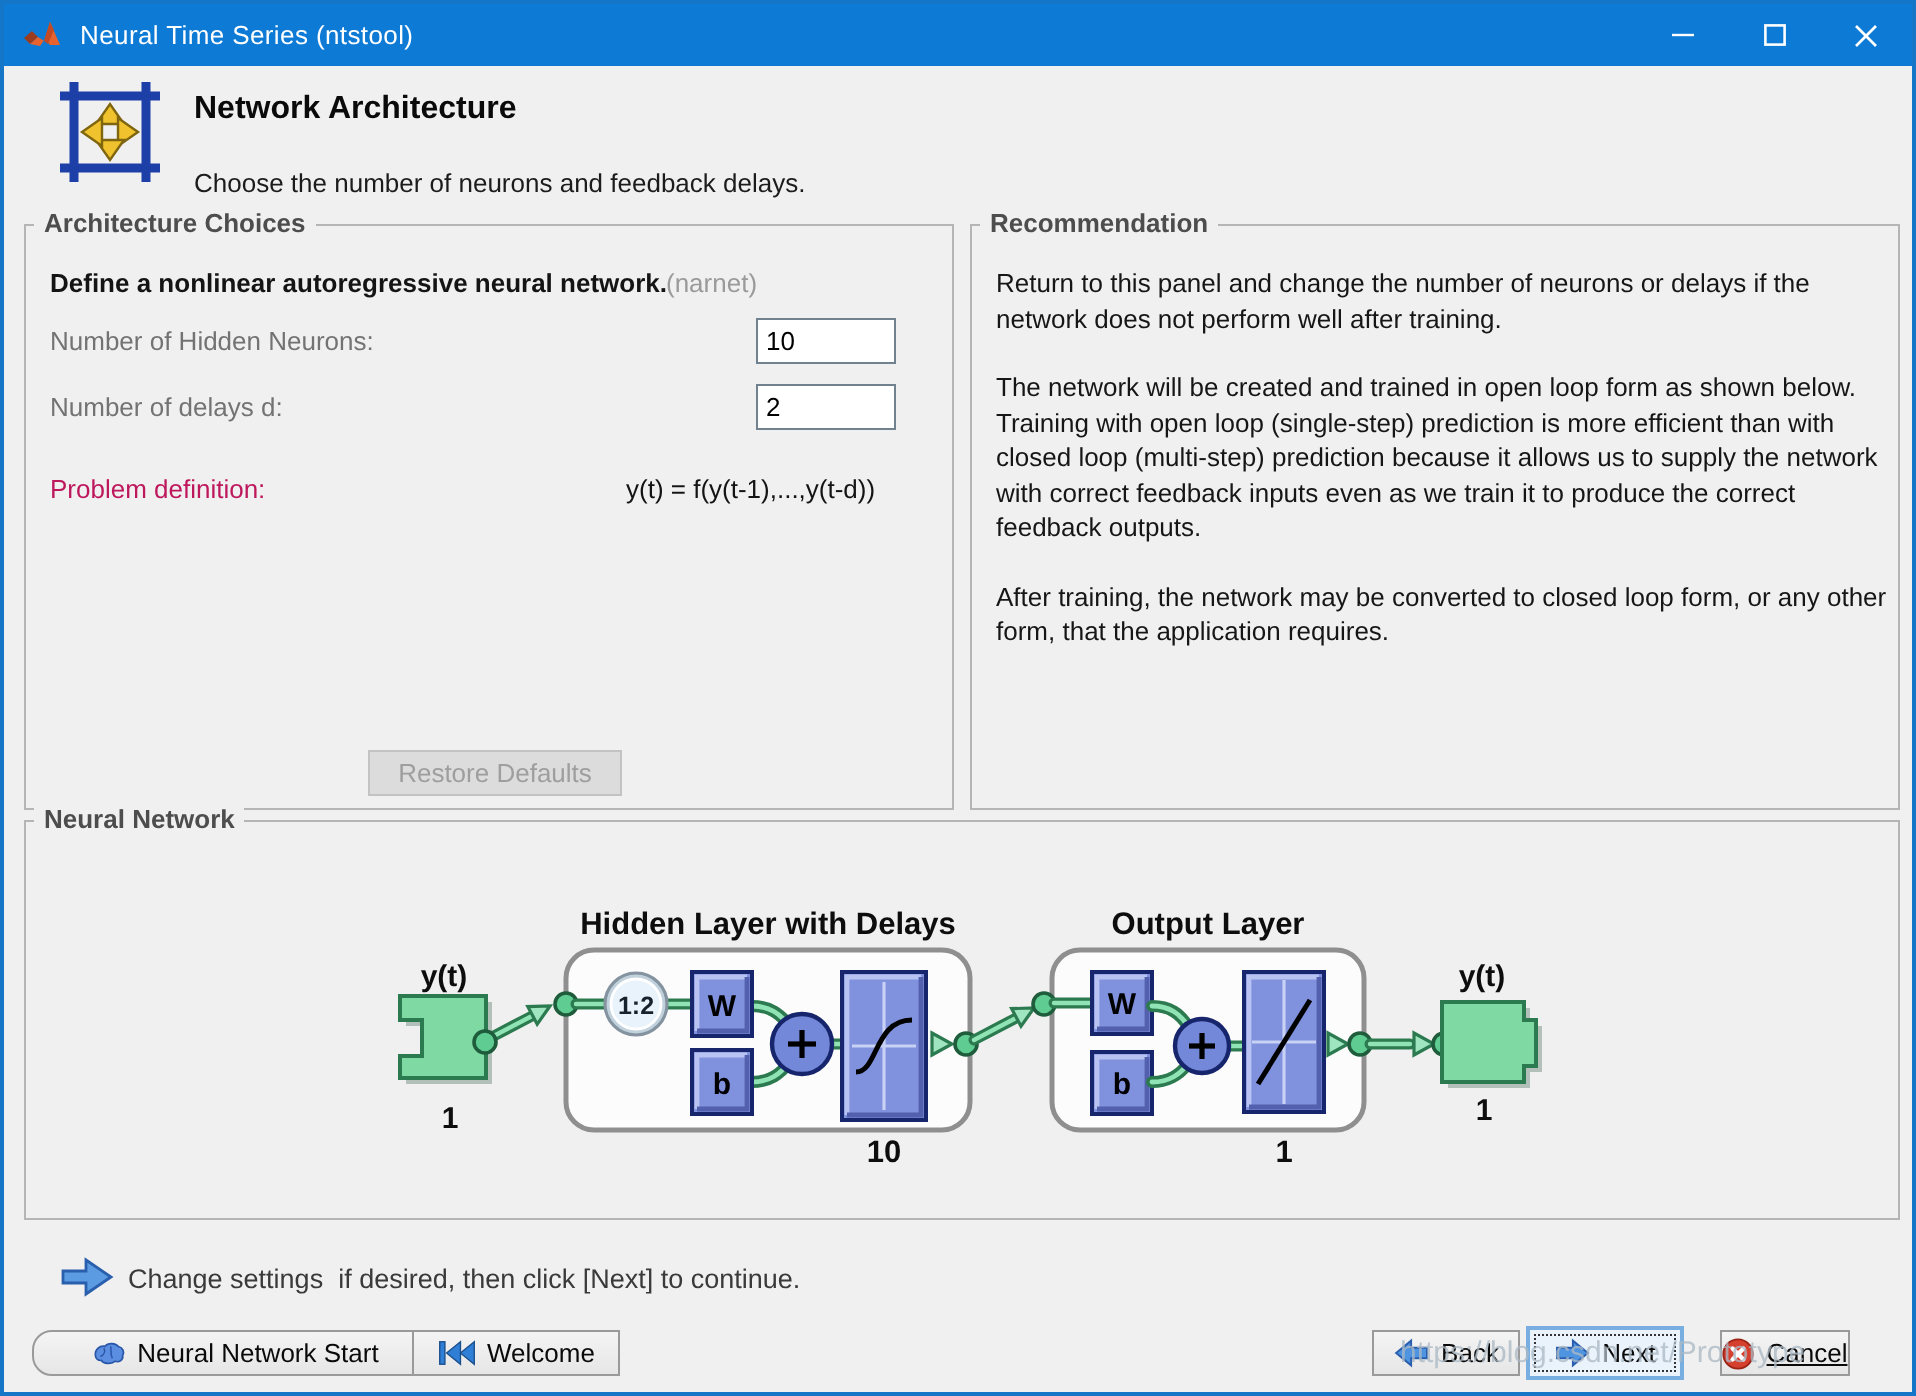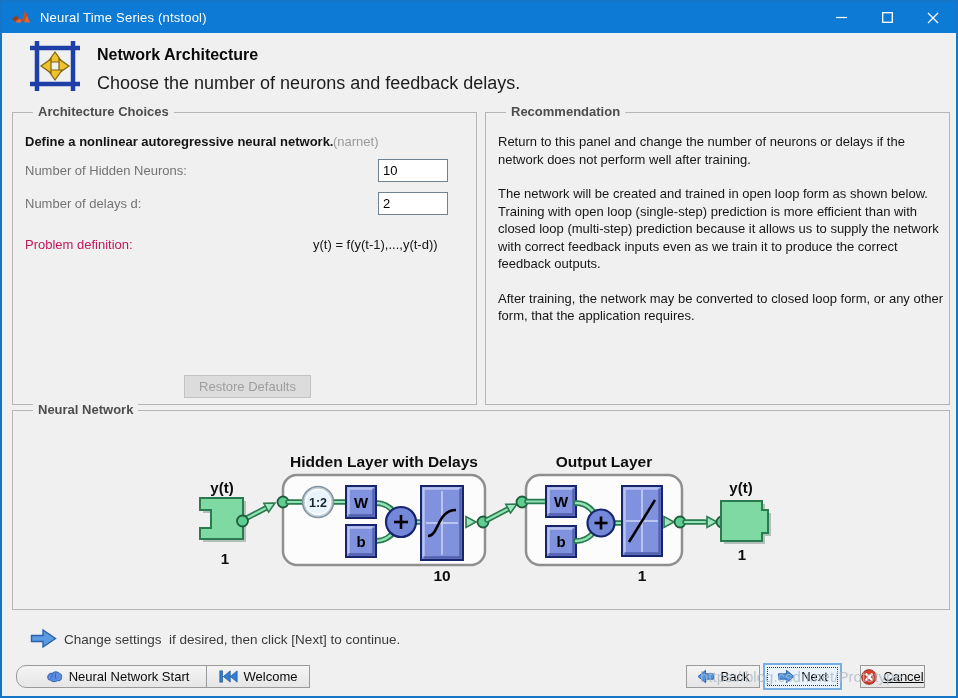--- a/index.html
+++ b/index.html
@@ -14,25 +14,25 @@
     position:absolute; left:0; top:0; width:100%; height:31px;
     background:#0d7ad5; display:flex; align-items:center; color:#fff;text-align:right;
   }
   .titlebar .mlogo { margin-left:9px; }
   .titlebar .wtitle { margin-left:9px; font-size:13px; letter-spacing:.2px; }
   .wcontrols { position:absolute; right:0; top:0; height:31px; display:flex; }
   .wbtn { width:46px; height:31px; display:flex; align-items:center; justify-content:center; cursor:pointer; }
   
   .header-icon { position:absolute; left:26px; top:37px; }
   .page-title { position:absolute; left:95px; top:44px; font-size:16px; font-weight:bold; color:#0a0a0a; }
-  .page-subtitle { position:absolute; left:95px; top:71px; font-size:18px; color:#1c1c1c; }
+  .page-subtitle { position:absolute; left:95px; top:82px; font-size:13px; color:#1c1c1c; }
   
   .groupbox { position:absolute; border:1px solid #b5b5b5; }
   .gb-title {
-    position:absolute; top:-9px; left:20px; background:#f0f0f0; padding:0 5px;
+    position:absolute; top:-9px; left:4px; background:#f0f0f0; padding:0 5px;
     font-size:13px; font-weight:bold; color:#4d4d4d; white-space:nowrap;
   }
   .gb-arch { left:10px; top:110px; width:465px; height:293px; }
   .gb-rec  { left:483px; top:110px; width:465px; height:293px; }
   .gb-net  { left:10px; top:408px; width:938px; height:200px; }
   
   .arch-desc { position:absolute; left:12px; top:21px; font-size:13px; font-weight:bold; color:#141414; }
   .arch-tag  { position:absolute; left:320px; top:21px; font-size:13px; color:#9a9a9a; }
   .fld-label { position:absolute; left:12px; font-size:13px; color:#737373; }
   .fld-input {

